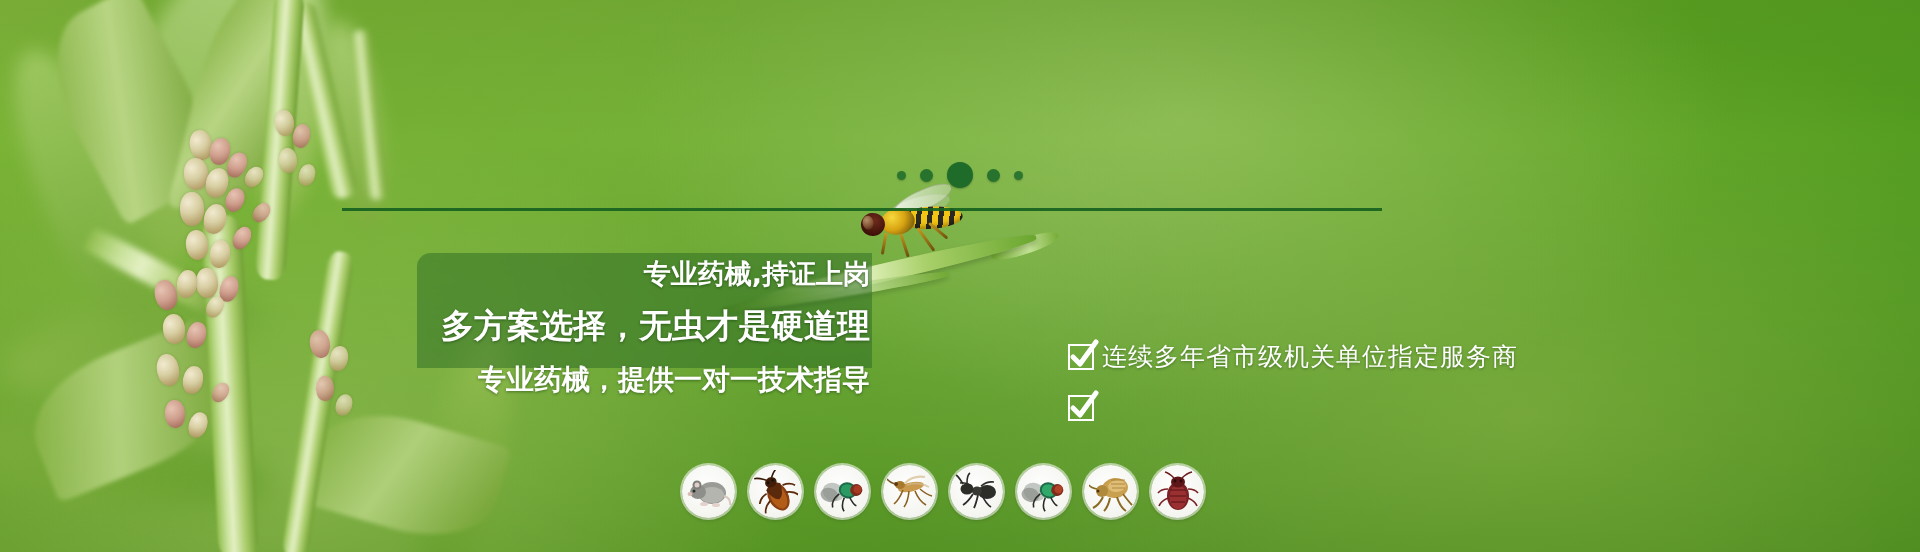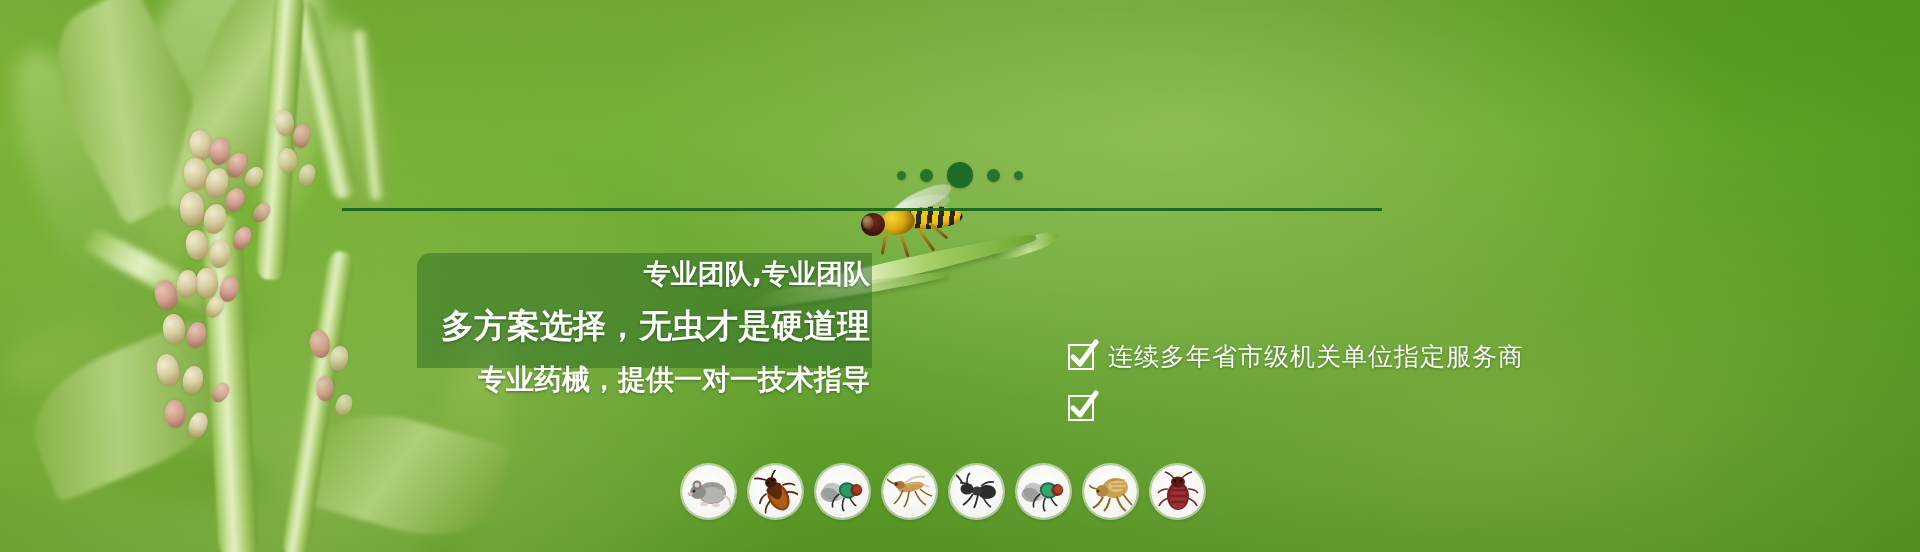--- a/index.html
+++ b/index.html
@@ -263,21 +263,21 @@
     position: absolute;
     left: 1068px;
     top: 340px;
     display: flex;
     flex-direction: column;
     gap: 22px;
   }
   .check-item {
     display: flex;
     align-items: center;
-    gap: 14px;
+    gap: 8px;
   }
   .check-box {
     position: relative;
     width: 26px; height: 26px;
     border: 2px solid #ffffff;
     flex: 0 0 auto;
   }
   .check-box svg { position: absolute; left: -4px; top: -8px; }
   .check-text {
     color: #ffffff;
@@ -404,21 +404,21 @@
     <span class="dot d1"></span>
     <span class="dot d2"></span>
     <span class="dot d3"></span>
     <span class="dot d4"></span>
     <span class="dot d5"></span>
   </div>
   <div class="rule"></div>
 
   <div class="info-panel"></div>
   <div class="info-lines">
-    <div class="line l1">专业团队,专业团队</div>
+    <div class="line l1">专业药械,持证上岗</div>
     <div class="line l2">多方案选择，无虫才是硬道理</div>
     <div class="line l3">专业药械，提供一对一技术指导</div>
   </div>
 
   <div class="checklist">
     <div class="check-item">
       <span class="check-box">
         <svg width="34" height="34" viewBox="0 0 34 34" aria-hidden="true">
           <path d="M7 19 L14 26 L30 4" fill="none" stroke="#ffffff" stroke-width="5" stroke-linecap="round" stroke-linejoin="round"></path>
         </svg>

